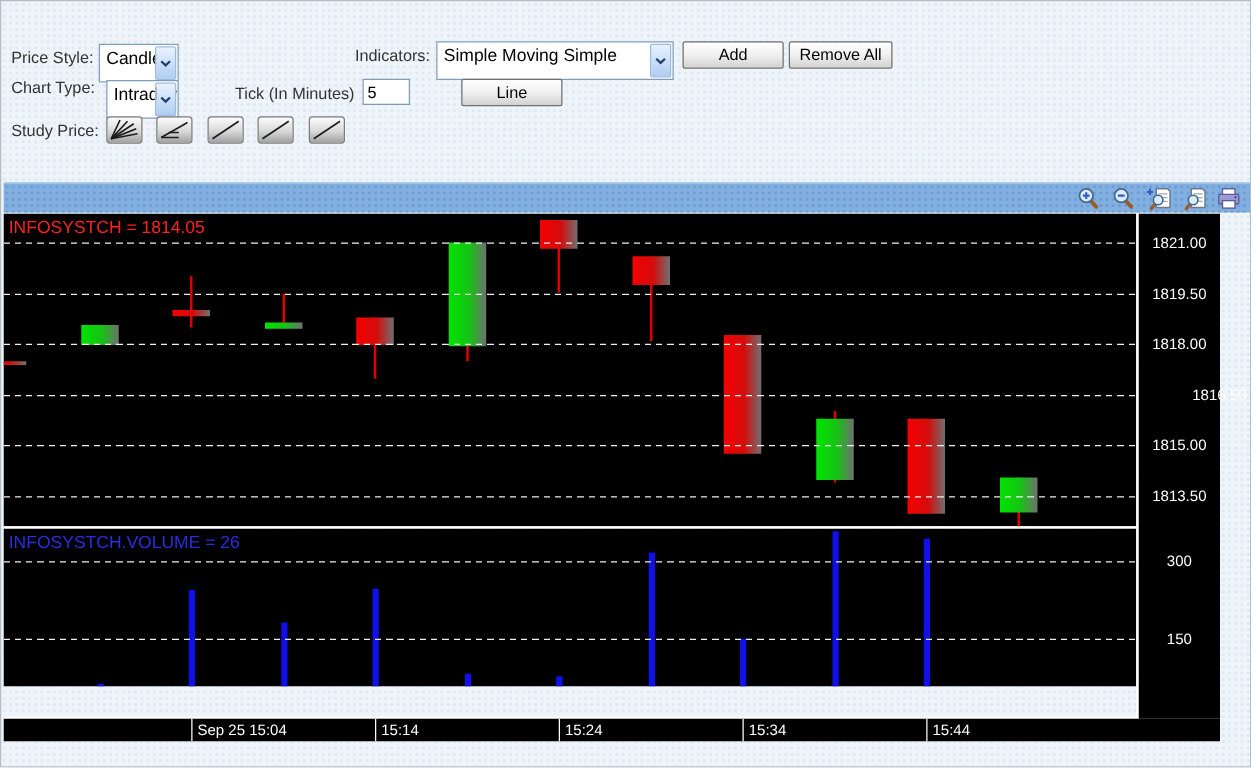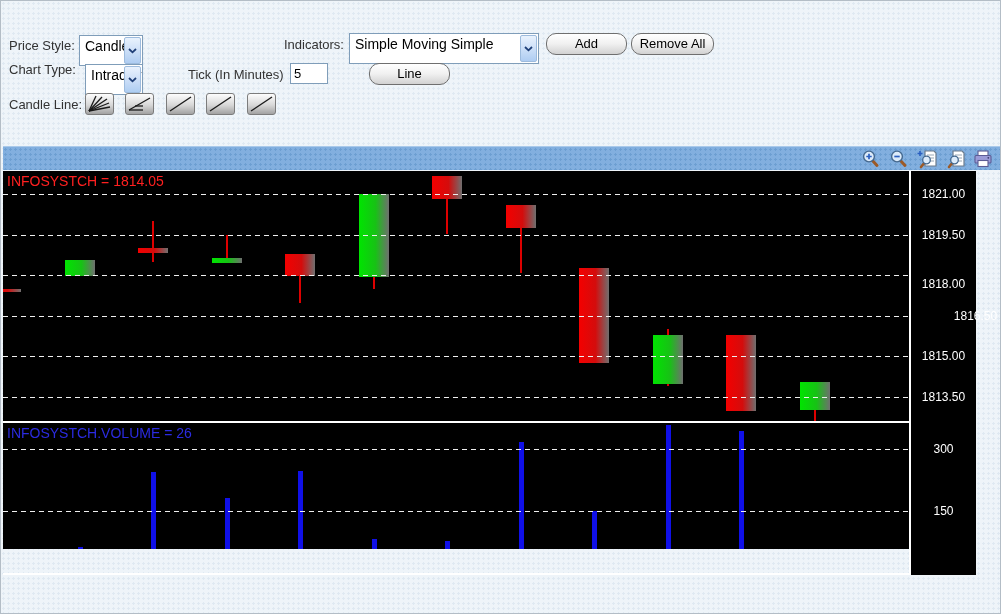--- a/index.html
+++ b/index.html
@@ -31,21 +31,21 @@
     box-sizing:border-box;font-size:14px;color:#000;cursor:default;
   }
   .xp-select .val{position:absolute;left:5px;top:2px;white-space:nowrap;}
   .xp-select .arrow-btn{
     position:absolute;right:1px;top:1px;bottom:1px;width:17px;border-radius:2px;
     background:linear-gradient(180deg,#e9f2fd 0%,#d0e1f8 45%,#aecdf2 100%);
     border:1px solid #9dbbdd;box-sizing:border-box;
     display:flex;align-items:center;justify-content:center;
   }
   .btn{
-    position:absolute;height:22px;border:1px solid #6f6f6f;border-radius:10px;
+    position:absolute;height:22px;border:1px solid #6f6f6f;border-radius:2px;
     background:linear-gradient(180deg,#ffffff 0%,#f0f0f0 50%,#d2d2d2 100%);
     font-size:13px;color:#000;text-align:center;line-height:20px;box-sizing:border-box;
     cursor:default;
   }
   .tick-input{
     position:absolute;height:21px;border:1px solid #7f9db9;box-sizing:border-box;
     font-family:"Liberation Sans",sans-serif;font-size:13px;padding:0 3px;background:#fff;
   }
   .study-btn{
     position:absolute;width:29px;height:22px;border:1px solid #7c7c7c;border-radius:3px;
@@ -113,21 +113,21 @@
     <span class="arrow-btn">
       <svg width="9" height="6" viewBox="0 0 9 6">
           <path d="M1 1 L4.5 4.3 L8 1" stroke="#1f3f77" stroke-width="1.8" fill="none"></path>
         </svg>
     </span>
   </div>
   <div class="ctl-label" style="left:187px;top:66px;">Tick (In Minutes)</div>
   <input class="tick-input" style="left: 289px; top: 62px; width: 38px;" value="5">
   <div class="btn" style="left:368px;top:62px;width:81px;">Line</div>
 
-  <div class="ctl-label" style="left:8px;top:96px;">Candle Line:</div>
+  <div class="ctl-label" style="left:8px;top:96px;">Study Price:</div>
   <div class="study-btn" style="left:84px;top:92px;">
     <svg width="25" height="18" viewBox="0 0 25 18">
       <g stroke="#1a1a1a" stroke-width="1.3" fill="none">
         <path d="M2 16 L23 12"></path>
           <path d="M2 16 L22 8"></path>
           <path d="M2 16 L20 4"></path>
           <path d="M2 16 L15 2"></path>
           <path d="M2 16 L9 1"></path>
       </g>
     </svg>
@@ -247,21 +247,33 @@
       <div class="vol-bar" style="left: 589px; top: 88px; height: 62px; background: rgb(16, 16, 232);"></div>
       <div class="vol-bar" style="left: 662.5px; top: 2px; height: 148px; background: rgb(16, 16, 232);"></div>
       <div class="vol-bar" style="left: 736px; top: 8px; height: 142px; background: rgb(16, 16, 232);"></div>
       <div class="vol-bar" style="left: 809.5px; top: 139px; height: 11px; background: rgb(16, 16, 232);"></div>
     </div>
   <div class="sep-h2"></div>
   <div class="v-border"></div>
   <div class="price-axis-panel" id="axisPanel">
       <div class="axis-lbl" style="top: 16px;">1821.00</div>
       <div class="axis-lbl" style="top: 57px;">1819.50</div>
-      <div class="axis-lbl" style="top: 97px; margin-top: 9px;">1818.00</div>
+      <div class="axis-lbl" style="top: 97px;">1818.00</div>
       <div class="axis-lbl" style="top: 138px; padding-left: 32px;">1816.50</div>
       <div class="axis-lbl" style="top: 178px;">1815.00</div>
       <div class="axis-lbl" style="top: 219px;">1813.50</div>
       <div class="axis-lbl" style="top: 271px;">300</div>
       <div class="axis-lbl" style="top: 333px;">150</div>
     </div>
+  <div class="time-axis" id="timeAxis">
+      <div class="ta-sep" style="left: 150px;"></div>
+      <div class="ta-lbl" style="left: 155px;">Sep 25 15:04</div>
+      <div class="ta-sep" style="left: 297px;"></div>
+      <div class="ta-lbl" style="left: 302px;">15:14</div>
+      <div class="ta-sep" style="left: 444px;"></div>
+      <div class="ta-lbl" style="left: 449px;">15:24</div>
+      <div class="ta-sep" style="left: 591px;"></div>
+      <div class="ta-lbl" style="left: 596px;">15:34</div>
+      <div class="ta-sep" style="left: 738px;"></div>
+      <div class="ta-lbl" style="left: 743px;">15:44</div>
+    </div>
 
 </div>
 
 </body></html>

